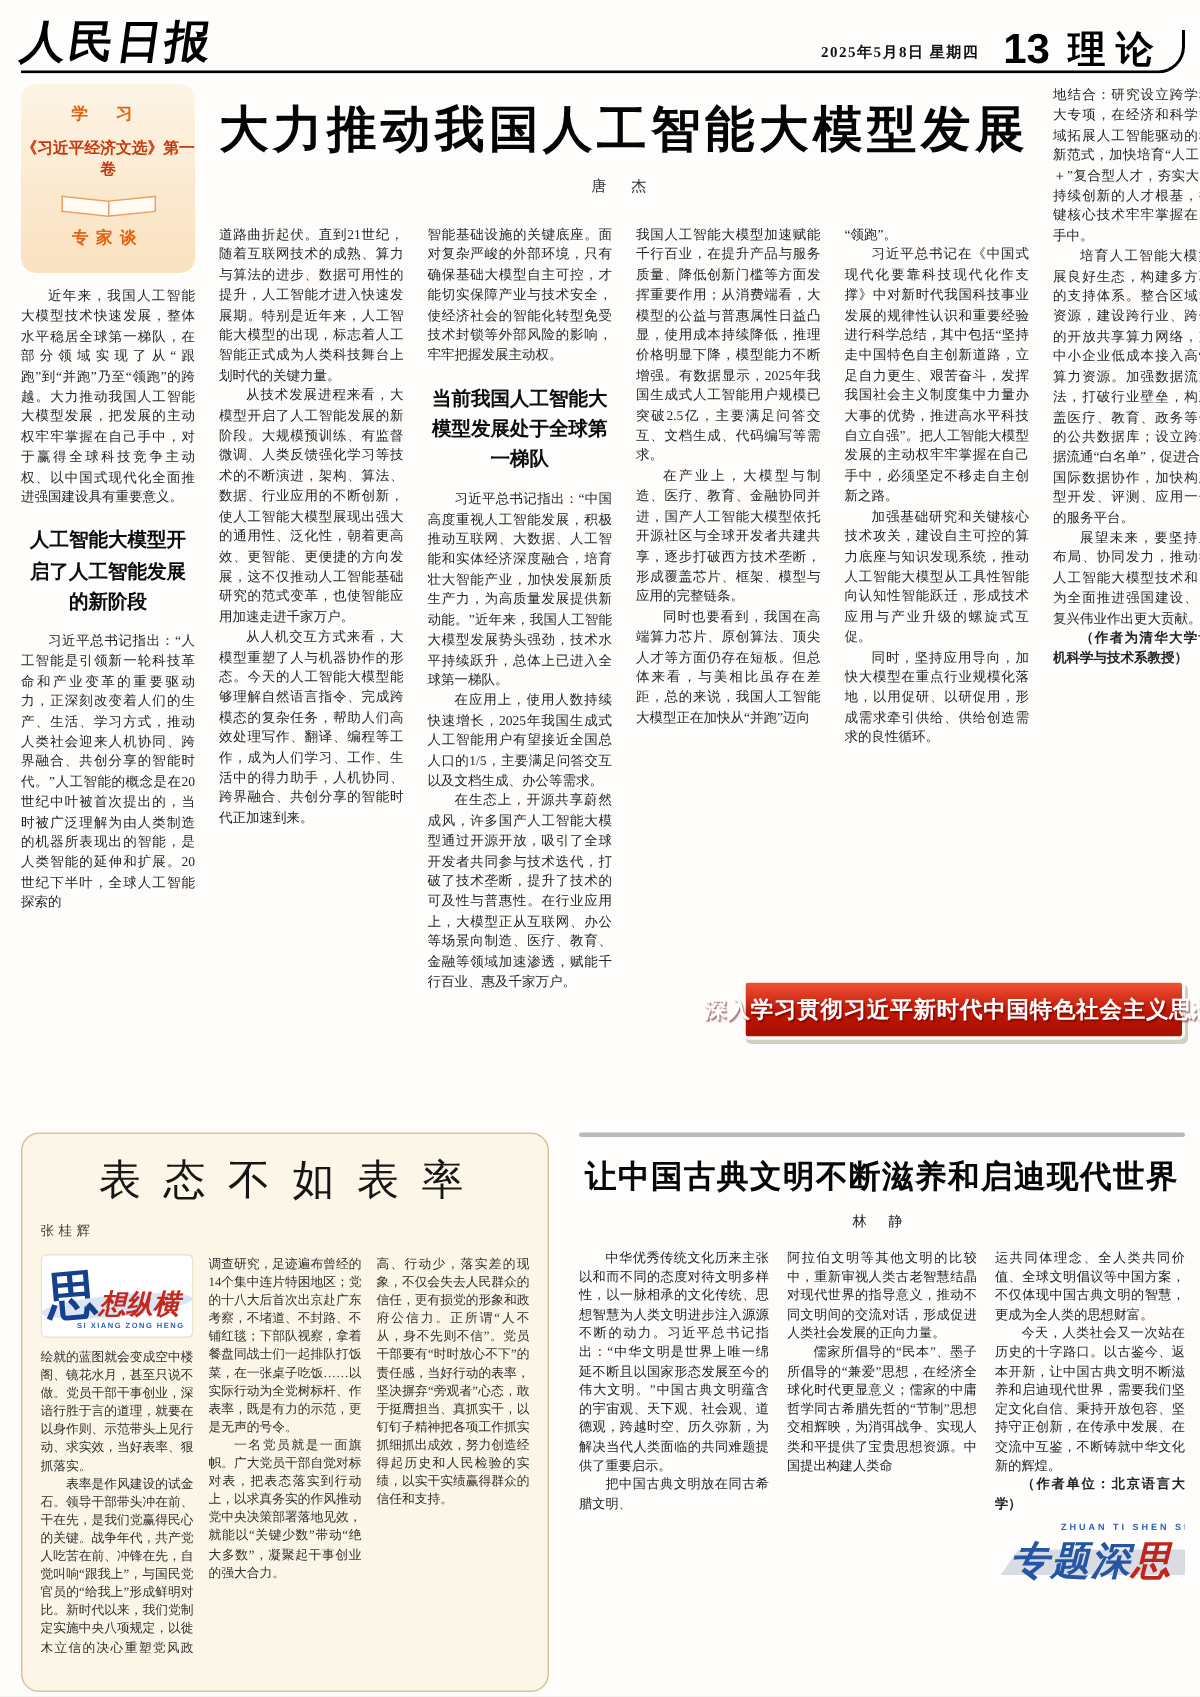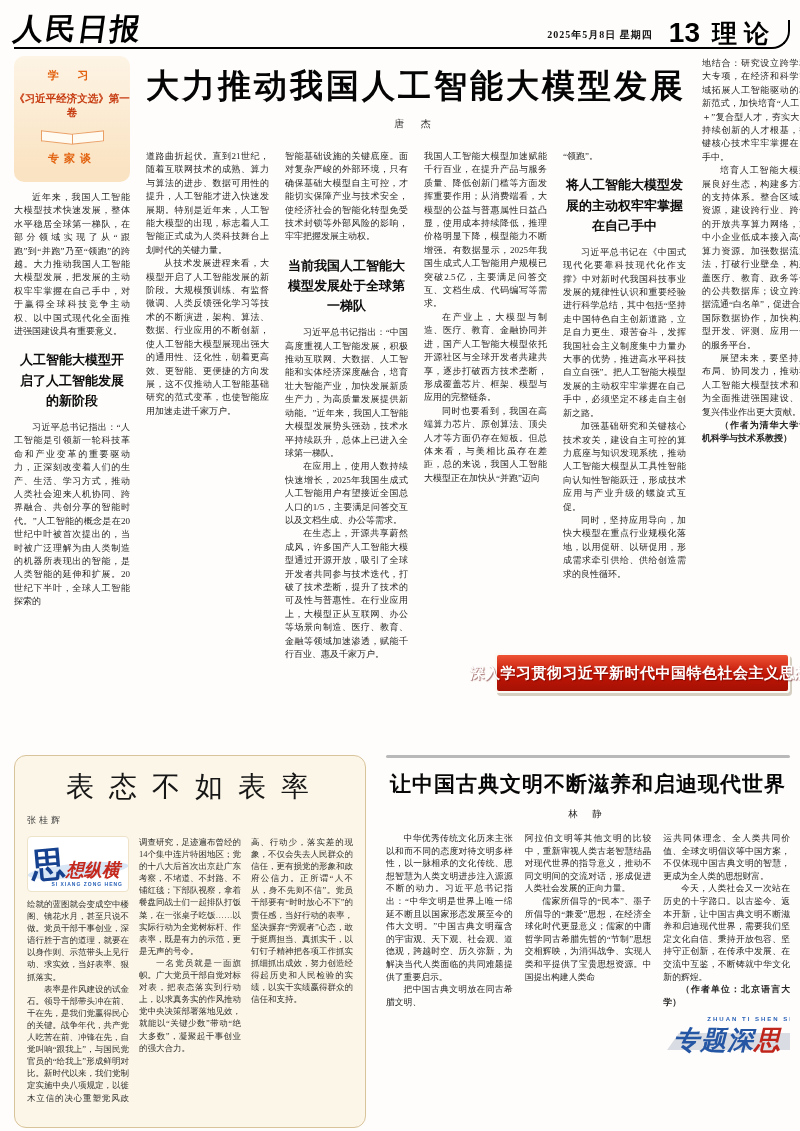--- a/index.html
+++ b/index.html
@@ -129,40 +129,40 @@
     <div class="main-right">
       <div class="cols2to5">
         <div class="headrow">
           <div class="main-headline">大力推动我国人工智能大模型发展</div>
           <div class="main-author">唐 杰</div>
         </div>
         <div class="colsrow">
           <div class="mcol c2 bodytext cont">
               <p>道路曲折起伏。直到21世纪，随着互联网技术的成熟、算力与算法的进步、数据可用性的提升，人工智能才进入快速发展期。特别是近年来，人工智能大模型的出现，标志着人工智能正式成为人类科技舞台上划时代的关键力量。</p>
               <p>从技术发展进程来看，大模型开启了人工智能发展的新阶段。大规模预训练、有监督微调、人类反馈强化学习等技术的不断演进，架构、算法、数据、行业应用的不断创新，使人工智能大模型展现出强大的通用性、泛化性，朝着更高效、更智能、更便捷的方向发展，这不仅推动人工智能基础研究的范式变革，也使智能应用加速走进千家万户。</p>
+              <p>从人机交互方式来看，大模型重塑了人与机器协作的形态。今天的人工智能大模型能够理解自然语言指令、完成跨模态的复杂任务，帮助人们高效处理写作、翻译、编程等工作，成为人们学习、工作、生活中的得力助手，人机协同、跨界融合、共创分享的智能时代正加速到来。</p>
             </div>
           <div class="mcol c3 bodytext">
             <div class="cont">
                 <p>智能基础设施的关键底座。面对复杂严峻的外部环境，只有确保基础大模型自主可控，才能切实保障产业与技术安全，使经济社会的智能化转型免受技术封锁等外部风险的影响，牢牢把握发展主动权。</p>
               </div>
             <div class="subhead">当前我国人工智能大模型发展处于全球第一梯队</div>
             <div>
                 <p>习近平总书记指出：“中国高度重视人工智能发展，积极推动互联网、大数据、人工智能和实体经济深度融合，培育壮大智能产业，加快发展新质生产力，为高质量发展提供新动能。”近年来，我国人工智能大模型发展势头强劲，技术水平持续跃升，总体上已进入全球第一梯队。</p>
                 <p>在应用上，使用人数持续快速增长，2025年我国生成式人工智能用户有望接近全国总人口的1/5，主要满足问答交互以及文档生成、办公等需求。</p>
                 <p>在生态上，开源共享蔚然成风，许多国产人工智能大模型通过开源开放，吸引了全球开发者共同参与技术迭代，打破了技术垄断，提升了技术的可及性与普惠性。在行业应用上，大模型正从互联网、办公等场景向制造、医疗、教育、金融等领域加速渗透，赋能千行百业、惠及千家万户。</p>
               </div>
           </div>
           <div class="mcol c4 bodytext cont">
               <p>我国人工智能大模型加速赋能千行百业，在提升产品与服务质量、降低创新门槛等方面发挥重要作用；从消费端看，大模型的公益与普惠属性日益凸显，使用成本持续降低，推理价格明显下降，模型能力不断增强。有数据显示，2025年我国生成式人工智能用户规模已突破2.5亿，主要满足问答交互、文档生成、代码编写等需求。</p>
               <p>在产业上，大模型与制造、医疗、教育、金融协同并进，国产人工智能大模型依托开源社区与全球开发者共建共享，逐步打破西方技术垄断，形成覆盖芯片、框架、模型与应用的完整链条。</p>
               <p>同时也要看到，我国在高端算力芯片、原创算法、顶尖人才等方面仍存在短板。但总体来看，与美相比虽存在差距，总的来说，我国人工智能大模型正在加快从“并跑”迈向</p>
             </div>
           <div class="mcol c5 bodytext">
             <p style="text-indent:0">“领跑”。</p>
-            <div class="subhead">将人工智能大模型发展的主动权牢牢掌握在自己手中</div>
             <div>
                 <p>习近平总书记在《中国式现代化要靠科技现代化作支撑》中对新时代我国科技事业发展的规律性认识和重要经验进行科学总结，其中包括“坚持走中国特色自主创新道路，立足自力更生、艰苦奋斗，发挥我国社会主义制度集中力量办大事的优势，推进高水平科技自立自强”。把人工智能大模型发展的主动权牢牢掌握在自己手中，必须坚定不移走自主创新之路。</p>
                 <p>加强基础研究和关键核心技术攻关，建设自主可控的算力底座与知识发现系统，推动人工智能大模型从工具性智能向认知性智能跃迁，形成技术应用与产业升级的螺旋式互促。</p>
                 <p>同时，坚持应用导向，加快大模型在重点行业规模化落地，以用促研、以研促用，形成需求牵引供给、供给创造需求的良性循环。</p>
               </div>
           </div>
         </div>
       </div>
       <div class="mcol6 bodytext cont">
         <div>

